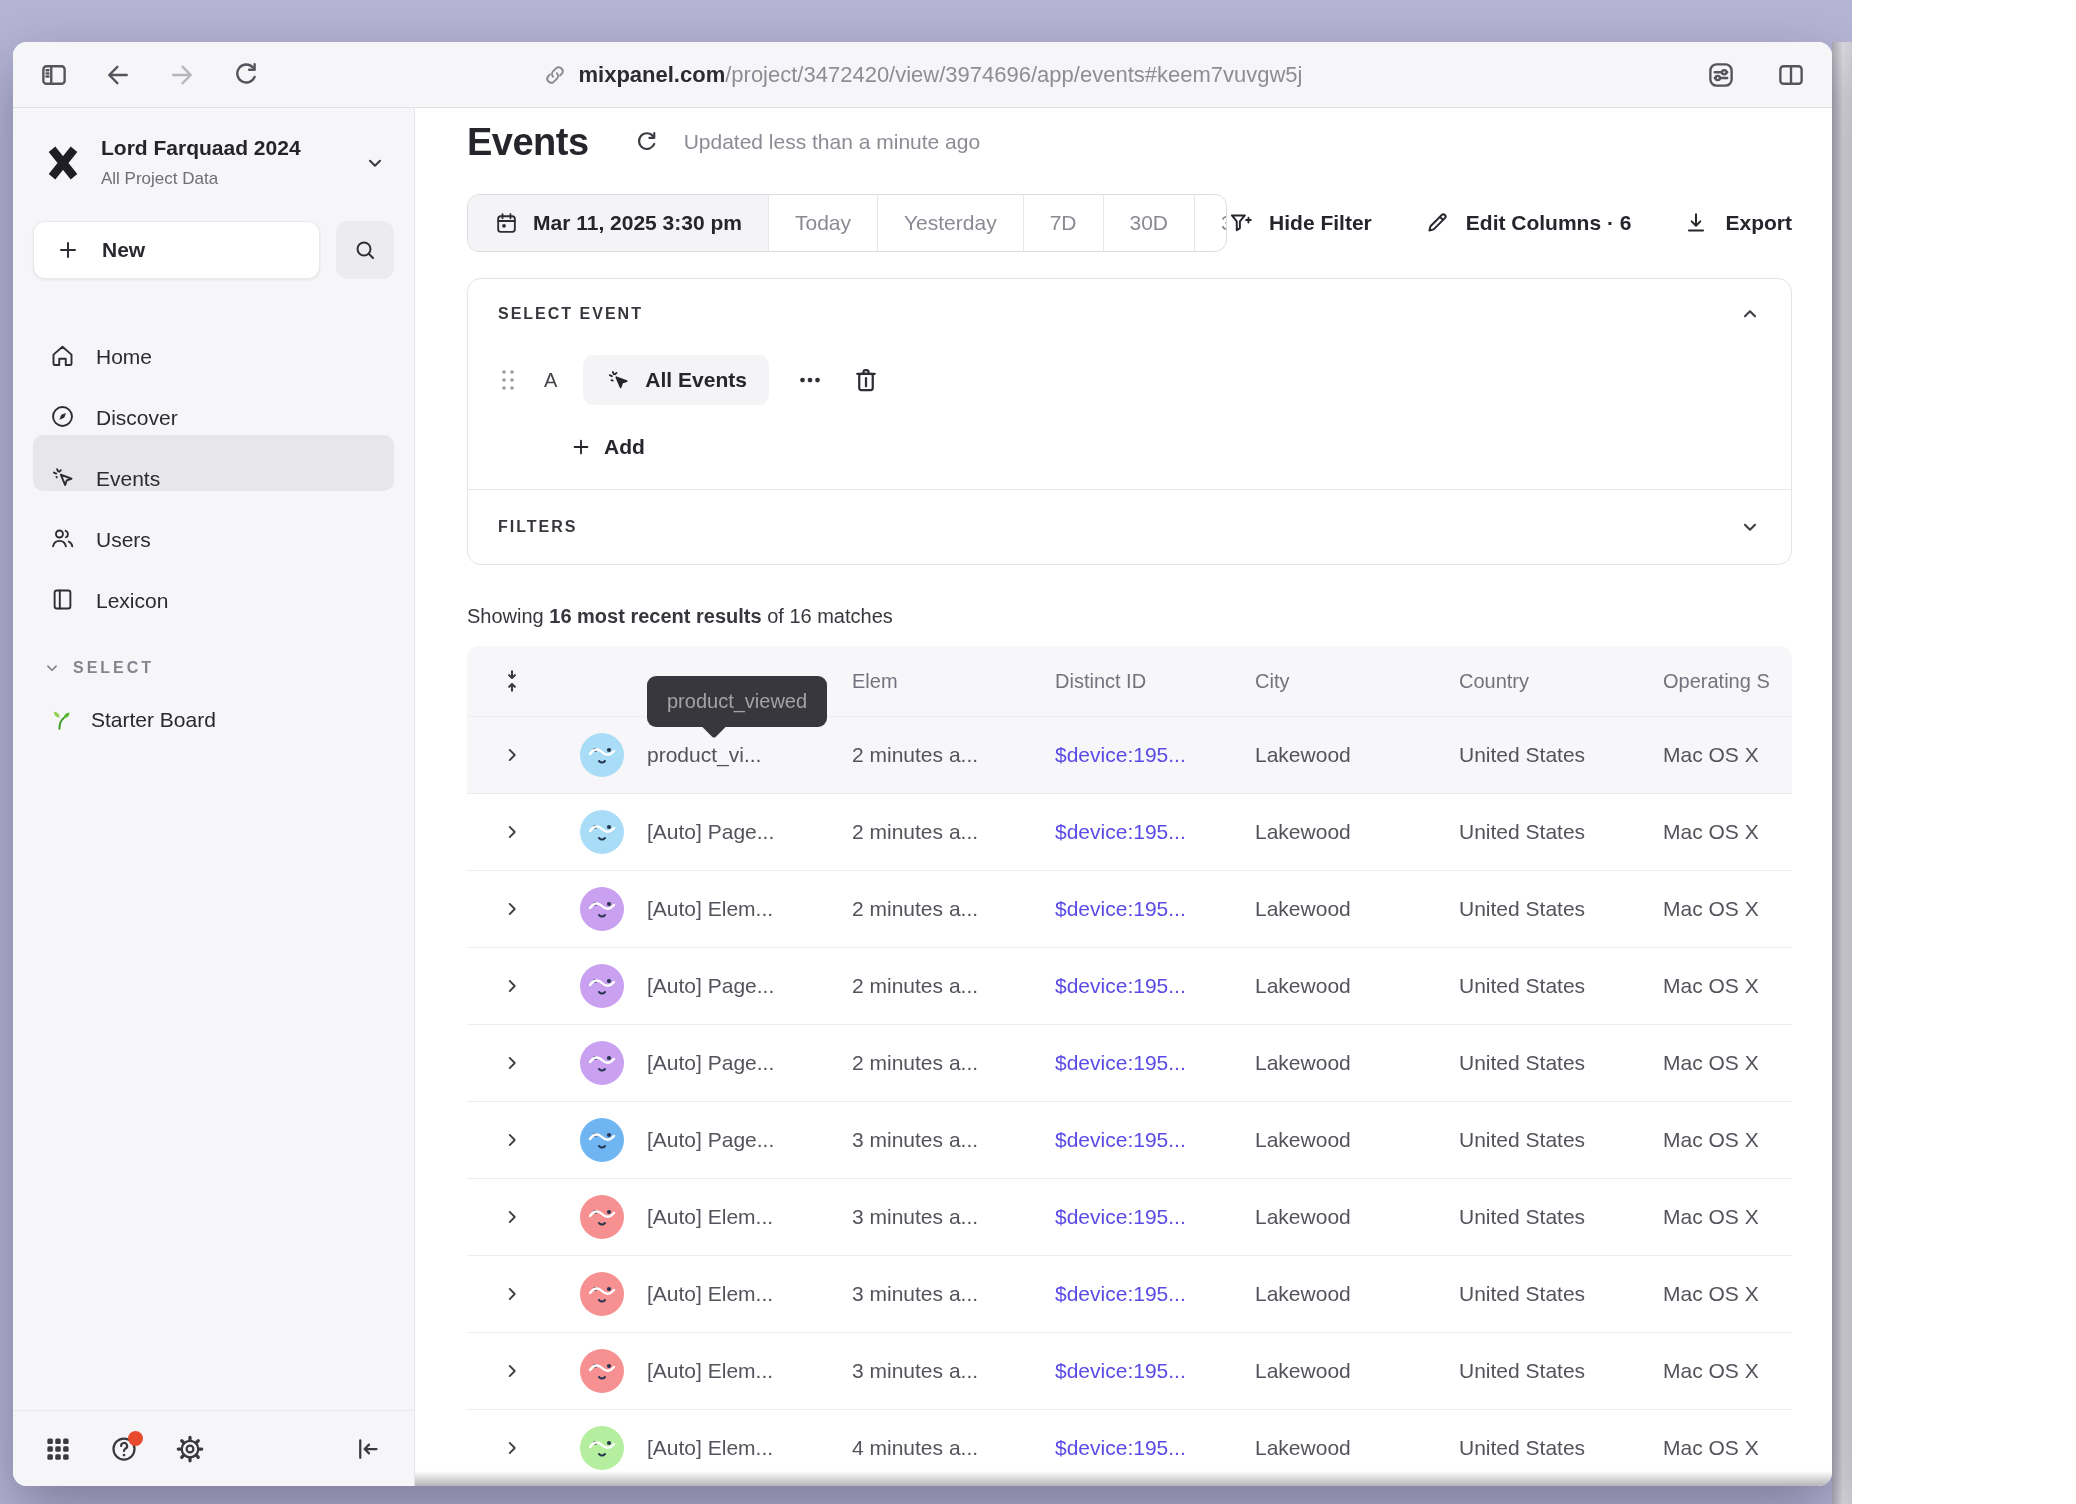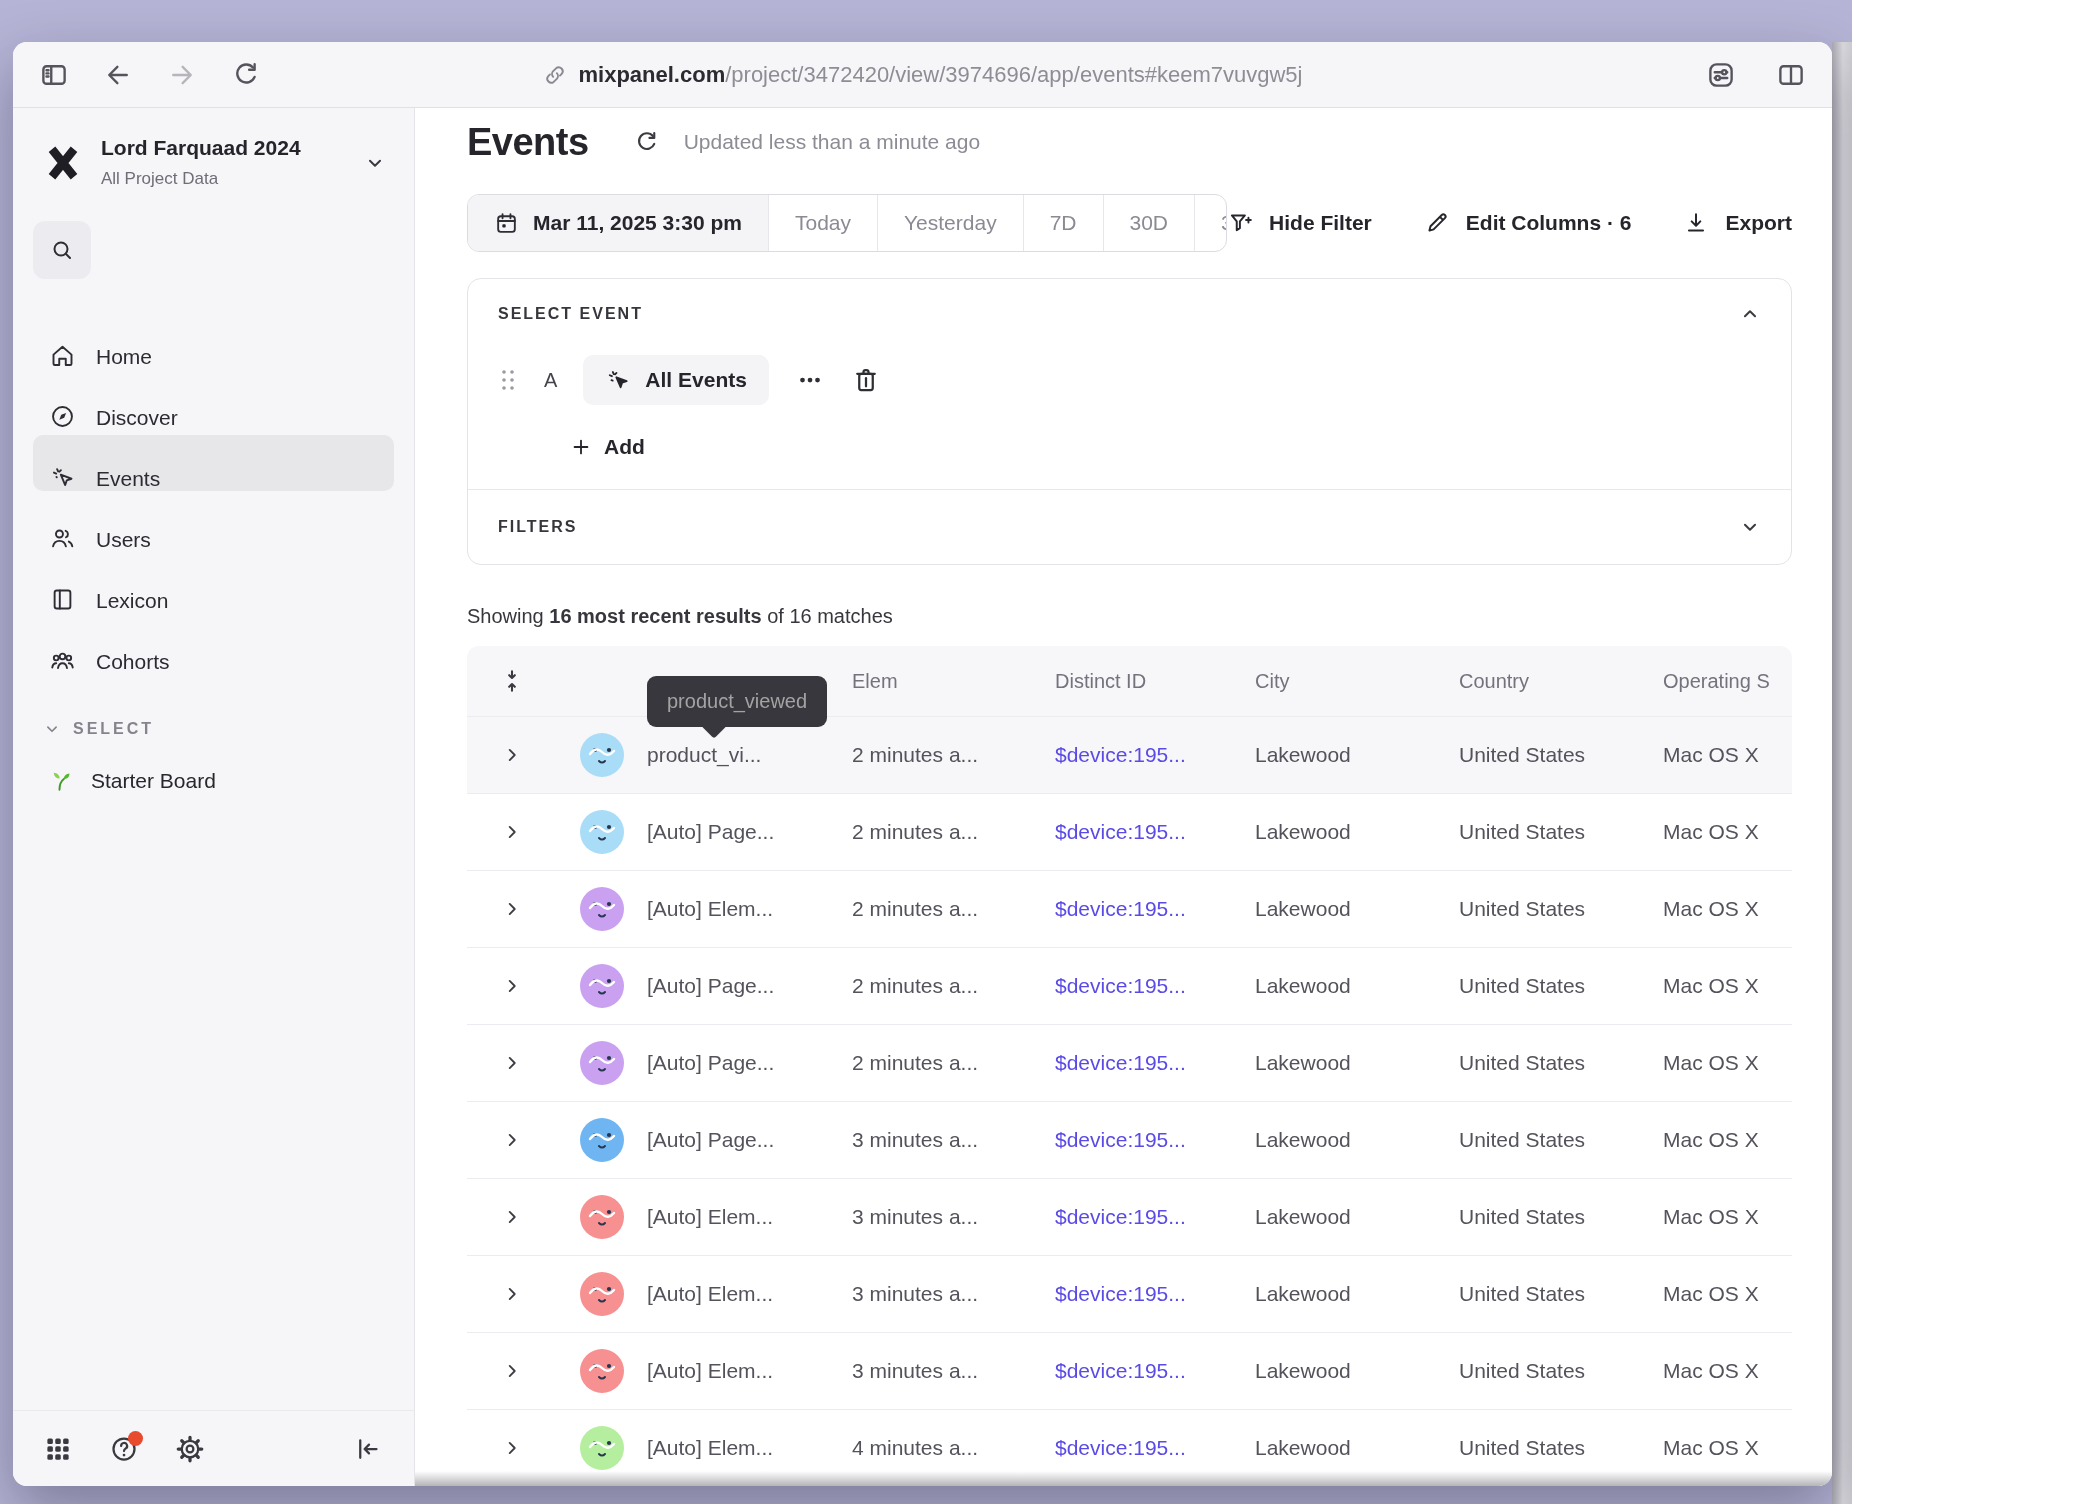--- a/index.html
+++ b/index.html
@@ -219,20 +219,26 @@
             <div class="ws-sub">All Project Data</div>
           </span>
           <span class="chev-sm">
             <svg viewBox="0 0 24 24">
                 <path d="M6.5 9.5l5.5 5.5 5.5-5.5"></path>
               </svg>
           </span>
         </div>
 
         <div class="new-row">
+          <div class="new-btn">
+            <svg viewBox="0 0 24 24">
+                <path d="M12 5v14M5 12h14"></path>
+              </svg>
+            <span>New</span>
+          </div>
           <div class="sq-btn">
             <svg viewBox="0 0 24 24">
                 <circle cx="11" cy="11" r="6.5"></circle>
                 <path d="M15.8 15.8 20 20"></path>
               </svg>
           </div>
         </div>
 
         <nav class="nav">
           <div class="nav-item">
@@ -272,31 +278,20 @@
             <span>Users</span>
           </div>
           <div class="nav-item">
             <span class="nav-ic">
               <svg viewBox="0 0 24 24">
                   <rect x="5" y="4" width="14" height="16" rx="2"></rect>
                   <path d="M9.6 4v16"></path>
                 </svg>
             </span>
             <span>Lexicon</span>
-          </div>
-          <div class="nav-item">
-            <span class="nav-ic">
-              <svg viewBox="0 0 24 24">
-                  <circle cx="12" cy="8.4" r="2.5"></circle>
-                  <circle cx="6.4" cy="9.8" r="2.1"></circle>
-                  <circle cx="17.6" cy="9.8" r="2.1"></circle>
-                  <path d="M2.9 18.2c.4-2.3 1.8-3.7 3.5-3.7M21.1 18.2c-.4-2.3-1.8-3.7-3.5-3.7M8 18.8c.4-2.7 1.9-4.3 4-4.3s3.6 1.6 4 4.3"></path>
-                </svg>
-            </span>
-            <span>Cohorts</span>
           </div>
         </nav>
 
         <div class="pinned-hdr">
           <span class="chev-sm">
             <svg viewBox="0 0 24 24">
                 <path d="M6.5 9.5l5.5 5.5 5.5-5.5"></path>
               </svg>
           </span>
           <span>SELECT</span>

